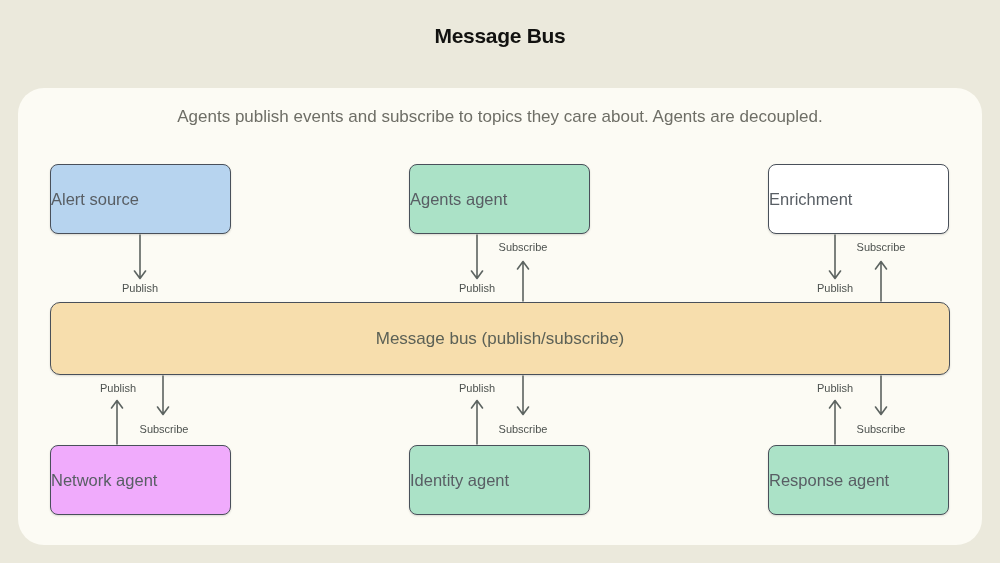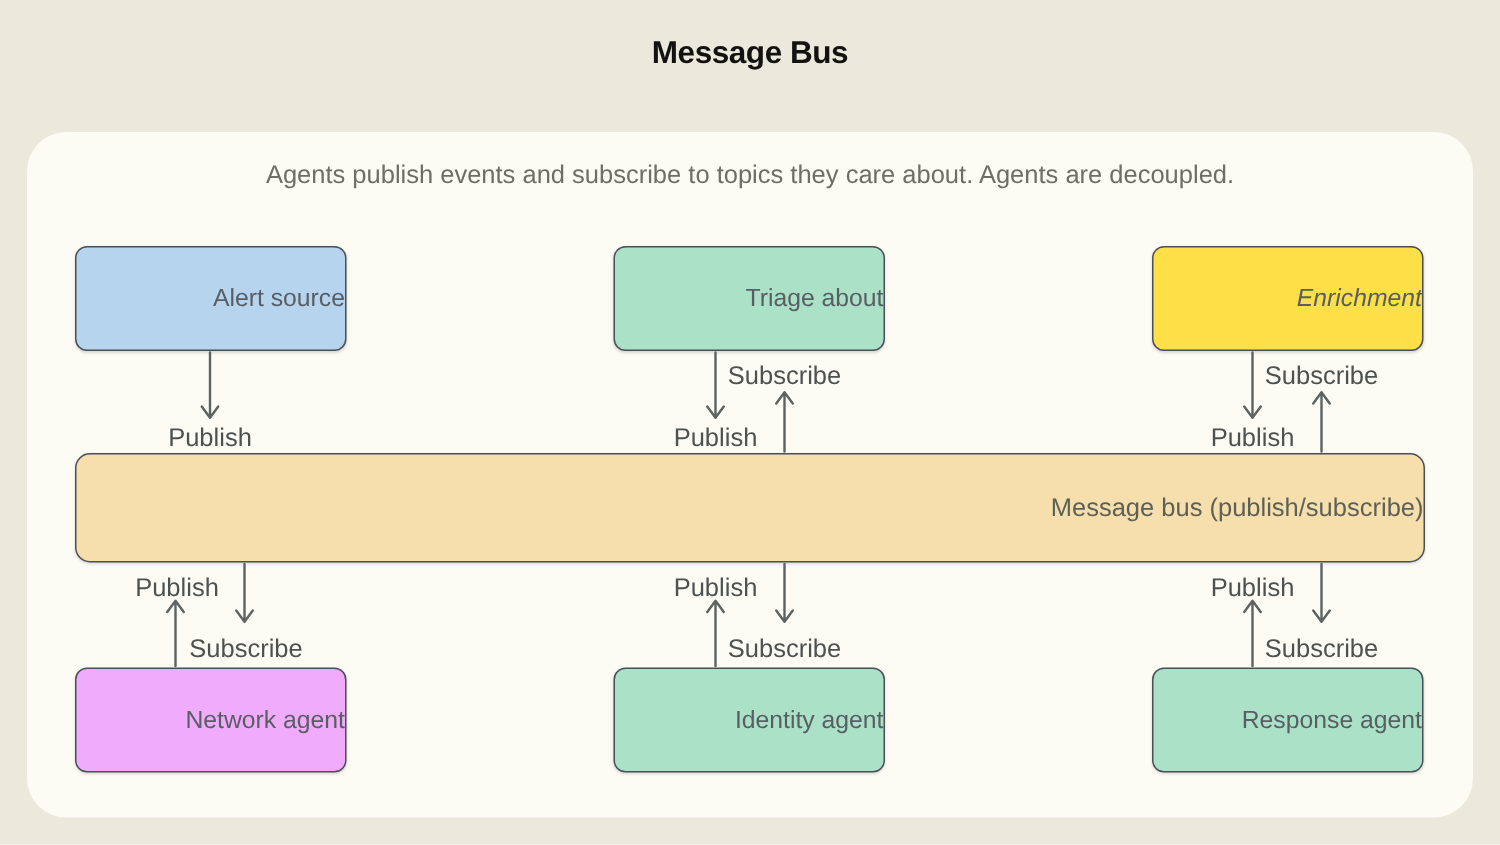--- a/index.html
+++ b/index.html
@@ -23,21 +23,21 @@
   }
 
   .subtitle {
     position: absolute; left: 0; top: 107px; width: 1000px;
     text-align: center; font-size: 17px; color: #6e6e66;
   }
 
   .node {
     position: absolute; width: 181px; height: 70px;
     border: 1.6px solid #49505a; border-radius: 8px;
-    display: flex; align-items: center; justify-content: flex-end;
+    display: flex; align-items: center; justify-content: flex-start;
     font-size: 16.5px; color: #585e64;
     box-shadow: 0 1px 2px rgba(60,60,50,0.18);
   }
   .row-top  { top: 164px; }
   .row-bot  { top: 445px; }
   .col-1 { left: 50px; }
   .col-2 { left: 409px; }
   .col-3 { left: 768px; }
 
   .bus {
@@ -45,45 +45,45 @@
     border: 1.6px solid #49505a; border-radius: 10px;
     display: flex; align-items: center; justify-content: center;
     font-size: 17px; color: #5c6156;
     box-shadow: 0 1px 2px rgba(60,60,50,0.18);
   }
 
   .arrows-svg { position: absolute; left: 0; top: 0; pointer-events: none; }
 
   .flow-label {
     position: absolute; transform: translateX(-50%);
-    font-size: 17px; color: #4d524f; white-space: nowrap;
+    font-size: 11px; color: #4d524f; white-space: nowrap;
   }
 </style>
 </head>
 <body style="background: rgb(235, 233, 220);">
 
 <div class="stage">
 
   <div class="page-title">Message Bus</div>
 
   <div class="panel"></div>
 
   <div class="subtitle">Agents publish events and subscribe to topics they care about. Agents are decoupled.</div>
 
   <div class="node row-top col-1" style="background-color: rgb(183, 212, 239);">
     <span>Alert source</span>
   </div>
   <div class="node row-top col-2" style="background-color: rgb(171, 226, 199);">
-    <span>Triage about</span>
+    <span>Agents agent</span>
   </div>
-  <div class="node row-top col-3" style="background-color: #fde047; font-style: italic;">
+  <div class="node row-top col-3" style="background-color: #ffffff;">
     <span>Enrichment</span>
   </div>
 
-  <div class="bus" style="background-color: rgb(247, 222, 173); justify-content: flex-end;">
+  <div class="bus" style="background-color: rgb(247, 222, 173);">
     <span>Message bus (publish/subscribe)</span>
   </div>
 
   <div class="node row-bot col-1" style="background-color: #f0abfc;">
     <span>Network agent</span>
   </div>
   <div class="node row-bot col-2" style="background-color: rgb(171, 226, 199);">
     <span>Identity agent</span>
   </div>
   <div class="node row-bot col-3" style="background-color: rgb(171, 226, 199);">

